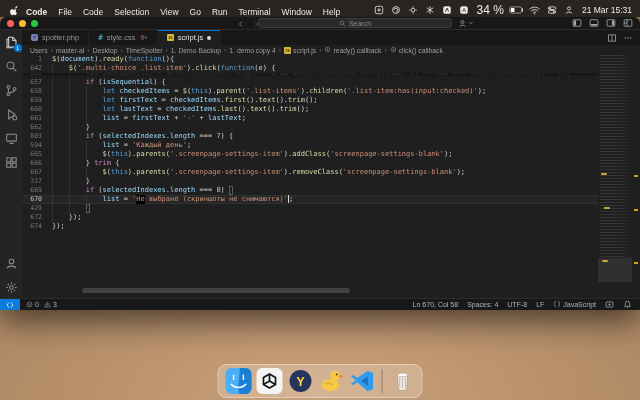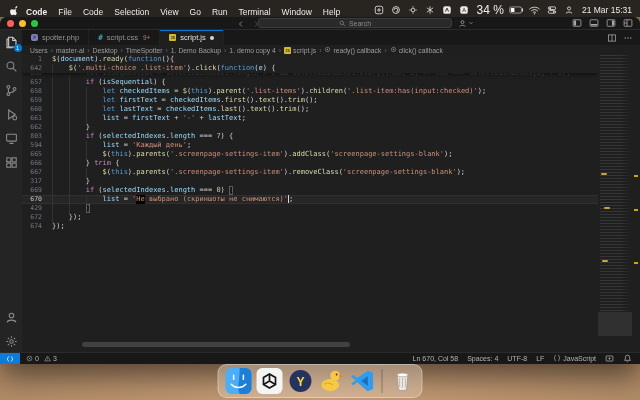--- a/index.html
+++ b/index.html
@@ -10,21 +10,21 @@
   .menubar{position:absolute;top:0;left:0;right:0;height:17px;background:#28241f;display:flex;align-items:flex-end;
     color:#ececec;font-size:8.5px;padding:0 8px;z-index:50}
   .menubar .apple{width:12px;display:flex;justify-content:center;margin-right:6px}
   .menu-items{display:flex;gap:11px}
   .menu-items span{cursor:default}
   .menu-items span:first-child{font-weight:bold}
   .mb-right{margin-left:auto;display:flex;align-items:center;gap:7px}
   .mb-right .mico{width:11px;height:11px;display:flex;align-items:center;justify-content:center;color:#e8e8e8}
   .mb-right svg{display:block}
   
-  .vswin{position:absolute;top:17px;left:0;width:640px;height:347px;background:#1f1f1f;border-radius:7px 7px 0 0;
+  .vswin{position:absolute;top:17px;left:0;width:640px;height:293px;background:#1f1f1f;border-radius:7px 7px 0 0;
     box-shadow:0 12px 30px rgba(0,0,0,.55);overflow:hidden;display:flex;flex-direction:column}
   .titlebar{height:13px;background:#181818;border-bottom:1px solid #2b2b2b;display:flex;align-items:center;position:relative}
   .lights{display:flex;gap:5px;padding-left:7px}
   .light{width:7px;height:7px;border-radius:50%}
   .l-close{background:#ff5f57}.l-min{background:#febc2e}.l-max{background:#28c840}
   .navarrows{position:absolute;left:237px;display:flex;gap:7px;color:#9a9a9a}
   .navarrows .fwd{color:#5c5c5c}
   .cmdcenter{position:absolute;left:258px;width:194px;height:10px;border:1px solid #3c3c3c;background:#2a2a2a;border-radius:3px;
     display:flex;align-items:center;justify-content:center;color:#8a8a8a;font-size:7px;gap:3px}
   .profile{position:absolute;left:458px;display:flex;align-items:center;color:#a9a9a9;gap:1px}
@@ -298,21 +298,21 @@
         </div>
 
       <div class="edcol">
         <div class="tabbar" id="tabbar">
             <div class="tab">
               <span class="fi fi-php">P</span>
               <span>spotter.php</span>
             </div>
             <div class="tab">
               <span class="fi fi-css">#</span>
-              <span>script.css</span>
+              <span>style.css</span>
               <span class="badge9">9+</span>
             </div>
             <div class="tab active">
               <span class="fi fi-js">JS</span>
               <span>script.js</span>
               <span class="dot"></span>
             </div>
             <div class="ed-actions">
               <span><svg width="10" height="10" viewBox="0 0 16 16">
                   <rect fill="none" stroke="currentColor" stroke-width="1.3" x="2.5" y="3" width="11" height="10"></rect>

